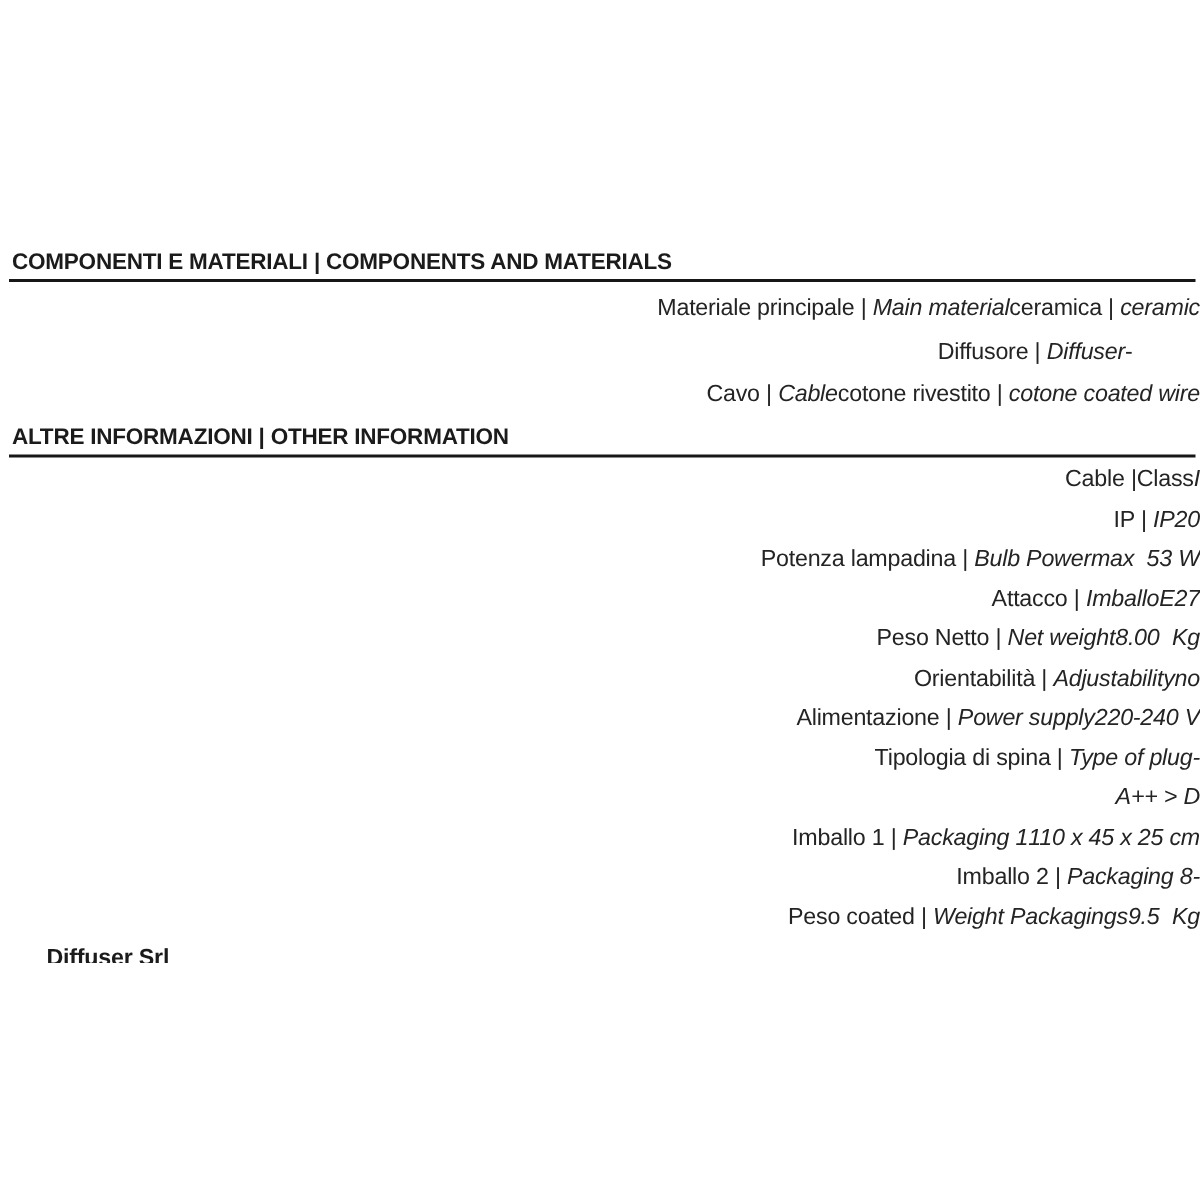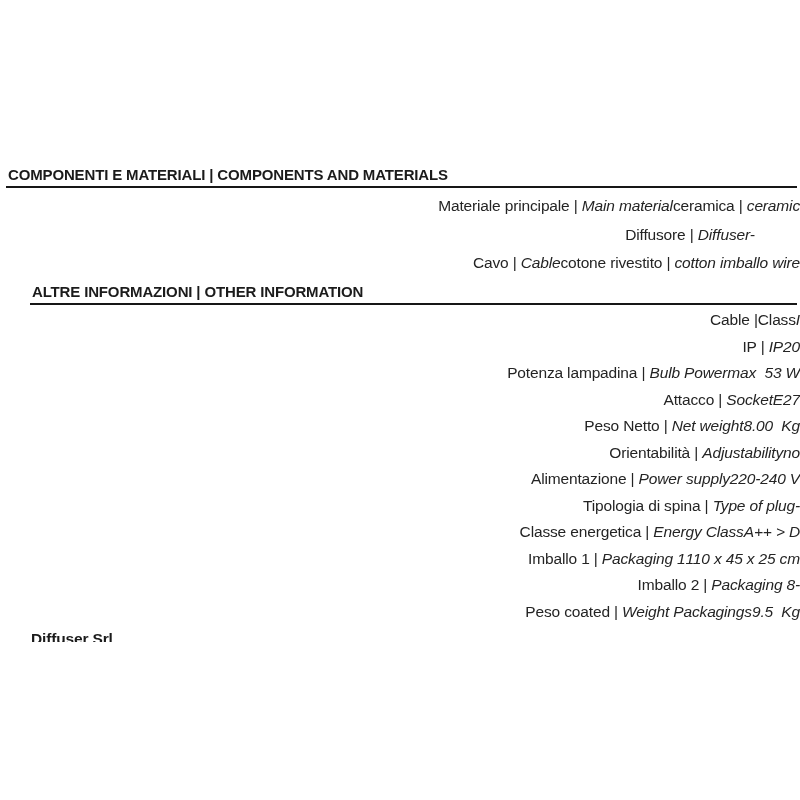--- a/index.html
+++ b/index.html
@@ -23,21 +23,21 @@
     right: 3px;
     padding-left: 2px;
     padding-bottom: 3px;
     font-size: 15px;
     font-weight: bold;
     color: #1b1b1b;
     border-bottom: 2.5px solid #171717;
     white-space: pre;
   }
   #header-1 { top: 166px; }
-  #header-2 { top: 283px; margin-left: 24px; }
+  #header-2 { top: 283px; }
   .rows {
     position: absolute;
     left: 0;
     right: 0;
   }
   #rows-1 { top: 192px; }
   #rows-2 { top: 307px; }
   .row {
     display: flex;
     justify-content: flex-end;
@@ -79,61 +79,60 @@
     <div class="row">
       <div class="label"><span>Materiale principale</span><span class="sep"> | </span><span class="en">Main material</span></div>
       <div class="value"><span class="it">ceramica</span><span class="sep"> | </span><span class="en">ceramic</span></div>
     </div>
     <div class="row">
       <div class="label"><span>Diffusore</span><span class="sep"> | </span><span class="en">Diffuser</span></div>
       <div class="value dash-offset">-</div>
     </div>
     <div class="row">
       <div class="label"><span>Cavo</span><span class="sep"> | </span><span class="en">Cable</span></div>
-      <div class="value"><span class="it">cotone rivestito</span><span class="sep"> | </span><span class="en">cotton imballo wire</span></div>
+      <div class="value"><span class="it">cotone rivestito</span><span class="sep"> | </span><span class="en">cotone coated wire</span></div>
     </div>
   </div>
 
   <div class="section-header" id="header-2">ALTRE INFORMAZIONI | OTHER INFORMATION</div>
 
   <div class="rows" id="rows-2">
     <div class="row">
       <div class="label"><span>Cable</span><span class="sep"> |</span><span class="en upright">Class</span></div>
       <div class="value">I</div>
     </div>
     <div class="row">
       <div class="label"><span>IP</span><span class="sep"> | </span><span class="en">IP</span></div>
       <div class="value">20</div>
     </div>
     <div class="row">
       <div class="label"><span>Potenza lampadina</span><span class="sep"> | </span><span class="en">Bulb Power</span></div>
       <div class="value">max  53 W</div>
     </div>
     <div class="row">
-      <div class="label"><span>Attacco</span><span class="sep"> | </span><span class="en">Socket</span></div>
+      <div class="label"><span>Attacco</span><span class="sep"> | </span><span class="en">Imballo</span></div>
       <div class="value">E27</div>
     </div>
     <div class="row">
       <div class="label"><span>Peso Netto</span><span class="sep"> | </span><span class="en">Net weight</span></div>
       <div class="value">8.00  Kg</div>
     </div>
     <div class="row">
       <div class="label"><span>Orientabilità</span><span class="sep"> | </span><span class="en">Adjustability</span></div>
       <div class="value">no</div>
     </div>
     <div class="row">
       <div class="label"><span>Alimentazione</span><span class="sep"> | </span><span class="en">Power supply</span></div>
       <div class="value">220-240 V</div>
     </div>
     <div class="row">
       <div class="label"><span>Tipologia di spina</span><span class="sep"> | </span><span class="en">Type of plug</span></div>
       <div class="value">-</div>
     </div>
     <div class="row">
-      <div class="label"><span>Classe energetica</span><span class="sep"> | </span><span class="en">Energy Class</span></div>
       <div class="value">A++ &gt; D</div>
     </div>
     <div class="row">
       <div class="label"><span>Imballo 1</span><span class="sep"> | </span><span class="en">Packaging 1</span></div>
       <div class="value">110 x 45 x 25 cm</div>
     </div>
     <div class="row">
       <div class="label"><span>Imballo 2</span><span class="sep"> | </span><span class="en">Packaging 8</span></div>
       <div class="value">-</div>
     </div>

